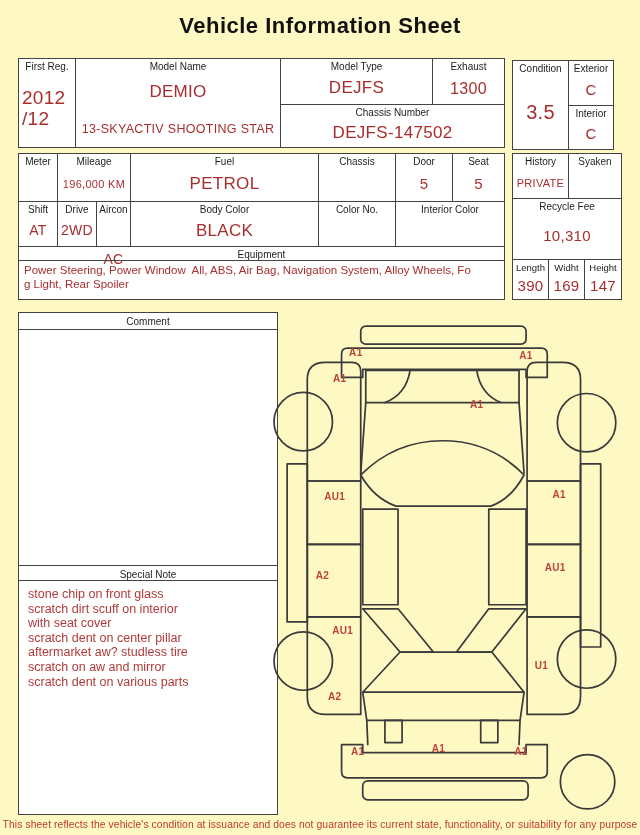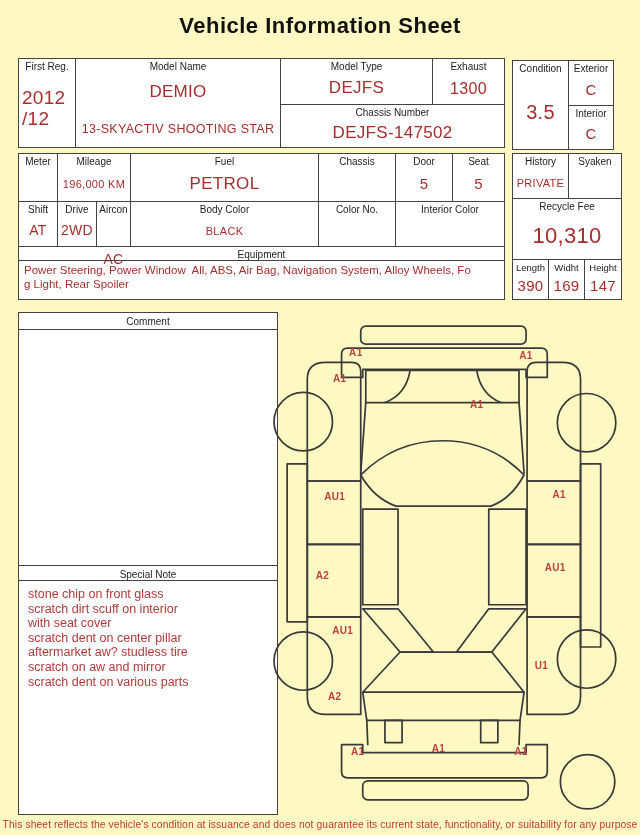--- a/index.html
+++ b/index.html
@@ -134,21 +134,21 @@
       <div class="cellcol br" style="width:39px;">
         <div class="hdr">Drive</div>
         <div class="val grow" style="font-size:14px;">2WD</div>
       </div>
       <div class="cellcol br" style="width:34px;">
         <div class="hdr">Aircon</div>
         <div class="val grow" style="font-size:14px;margin-top:44px;">AC</div>
       </div>
       <div class="cellcol br" style="width:188px;">
         <div class="hdr">Body Color</div>
-        <div class="val grow" style="font-size:11px;text-align:right;">BLACK</div>
+        <div class="val grow" style="font-size:17px;text-align:right;">BLACK</div>
       </div>
       <div class="cellcol br" style="width:77px;">
         <div class="hdr">Color No.</div>
         <div class="val grow" style="font-size:12px;"></div>
       </div>
       <div class="cellcol" style="flex:1;">
         <div class="hdr">Interior Color</div>
         <div class="val grow" style="font-size:12px;"></div>
       </div>
     </div>
@@ -163,21 +163,21 @@
         <div class="hdr">History</div>
         <div class="val grow" style="font-size:11px;">PRIVATE</div>
       </div>
       <div class="cellcol" style="flex:1;">
         <div class="hdr">Syaken</div>
         <div class="val grow" style="font-size:11px;"></div>
       </div>
     </div>
     <div class="cellcol bt" style="height:61px;">
       <div class="hdr">Recycle Fee</div>
-      <div class="val grow" style="font-size:22px;">10,310</div>
+      <div class="val grow" style="font-size:15px;">10,310</div>
     </div>
     <div class="row bt grow">
       <div class="cellcol br" style="width:36px;">
         <div class="hdr" style="font-size:9.5px;">Length</div>
         <div class="val grow" style="font-size:15px;">390</div>
       </div>
       <div class="cellcol br" style="width:36px;">
         <div class="hdr" style="font-size:9.5px;">Widht</div>
         <div class="val grow" style="font-size:15px;">169</div>
       </div>

